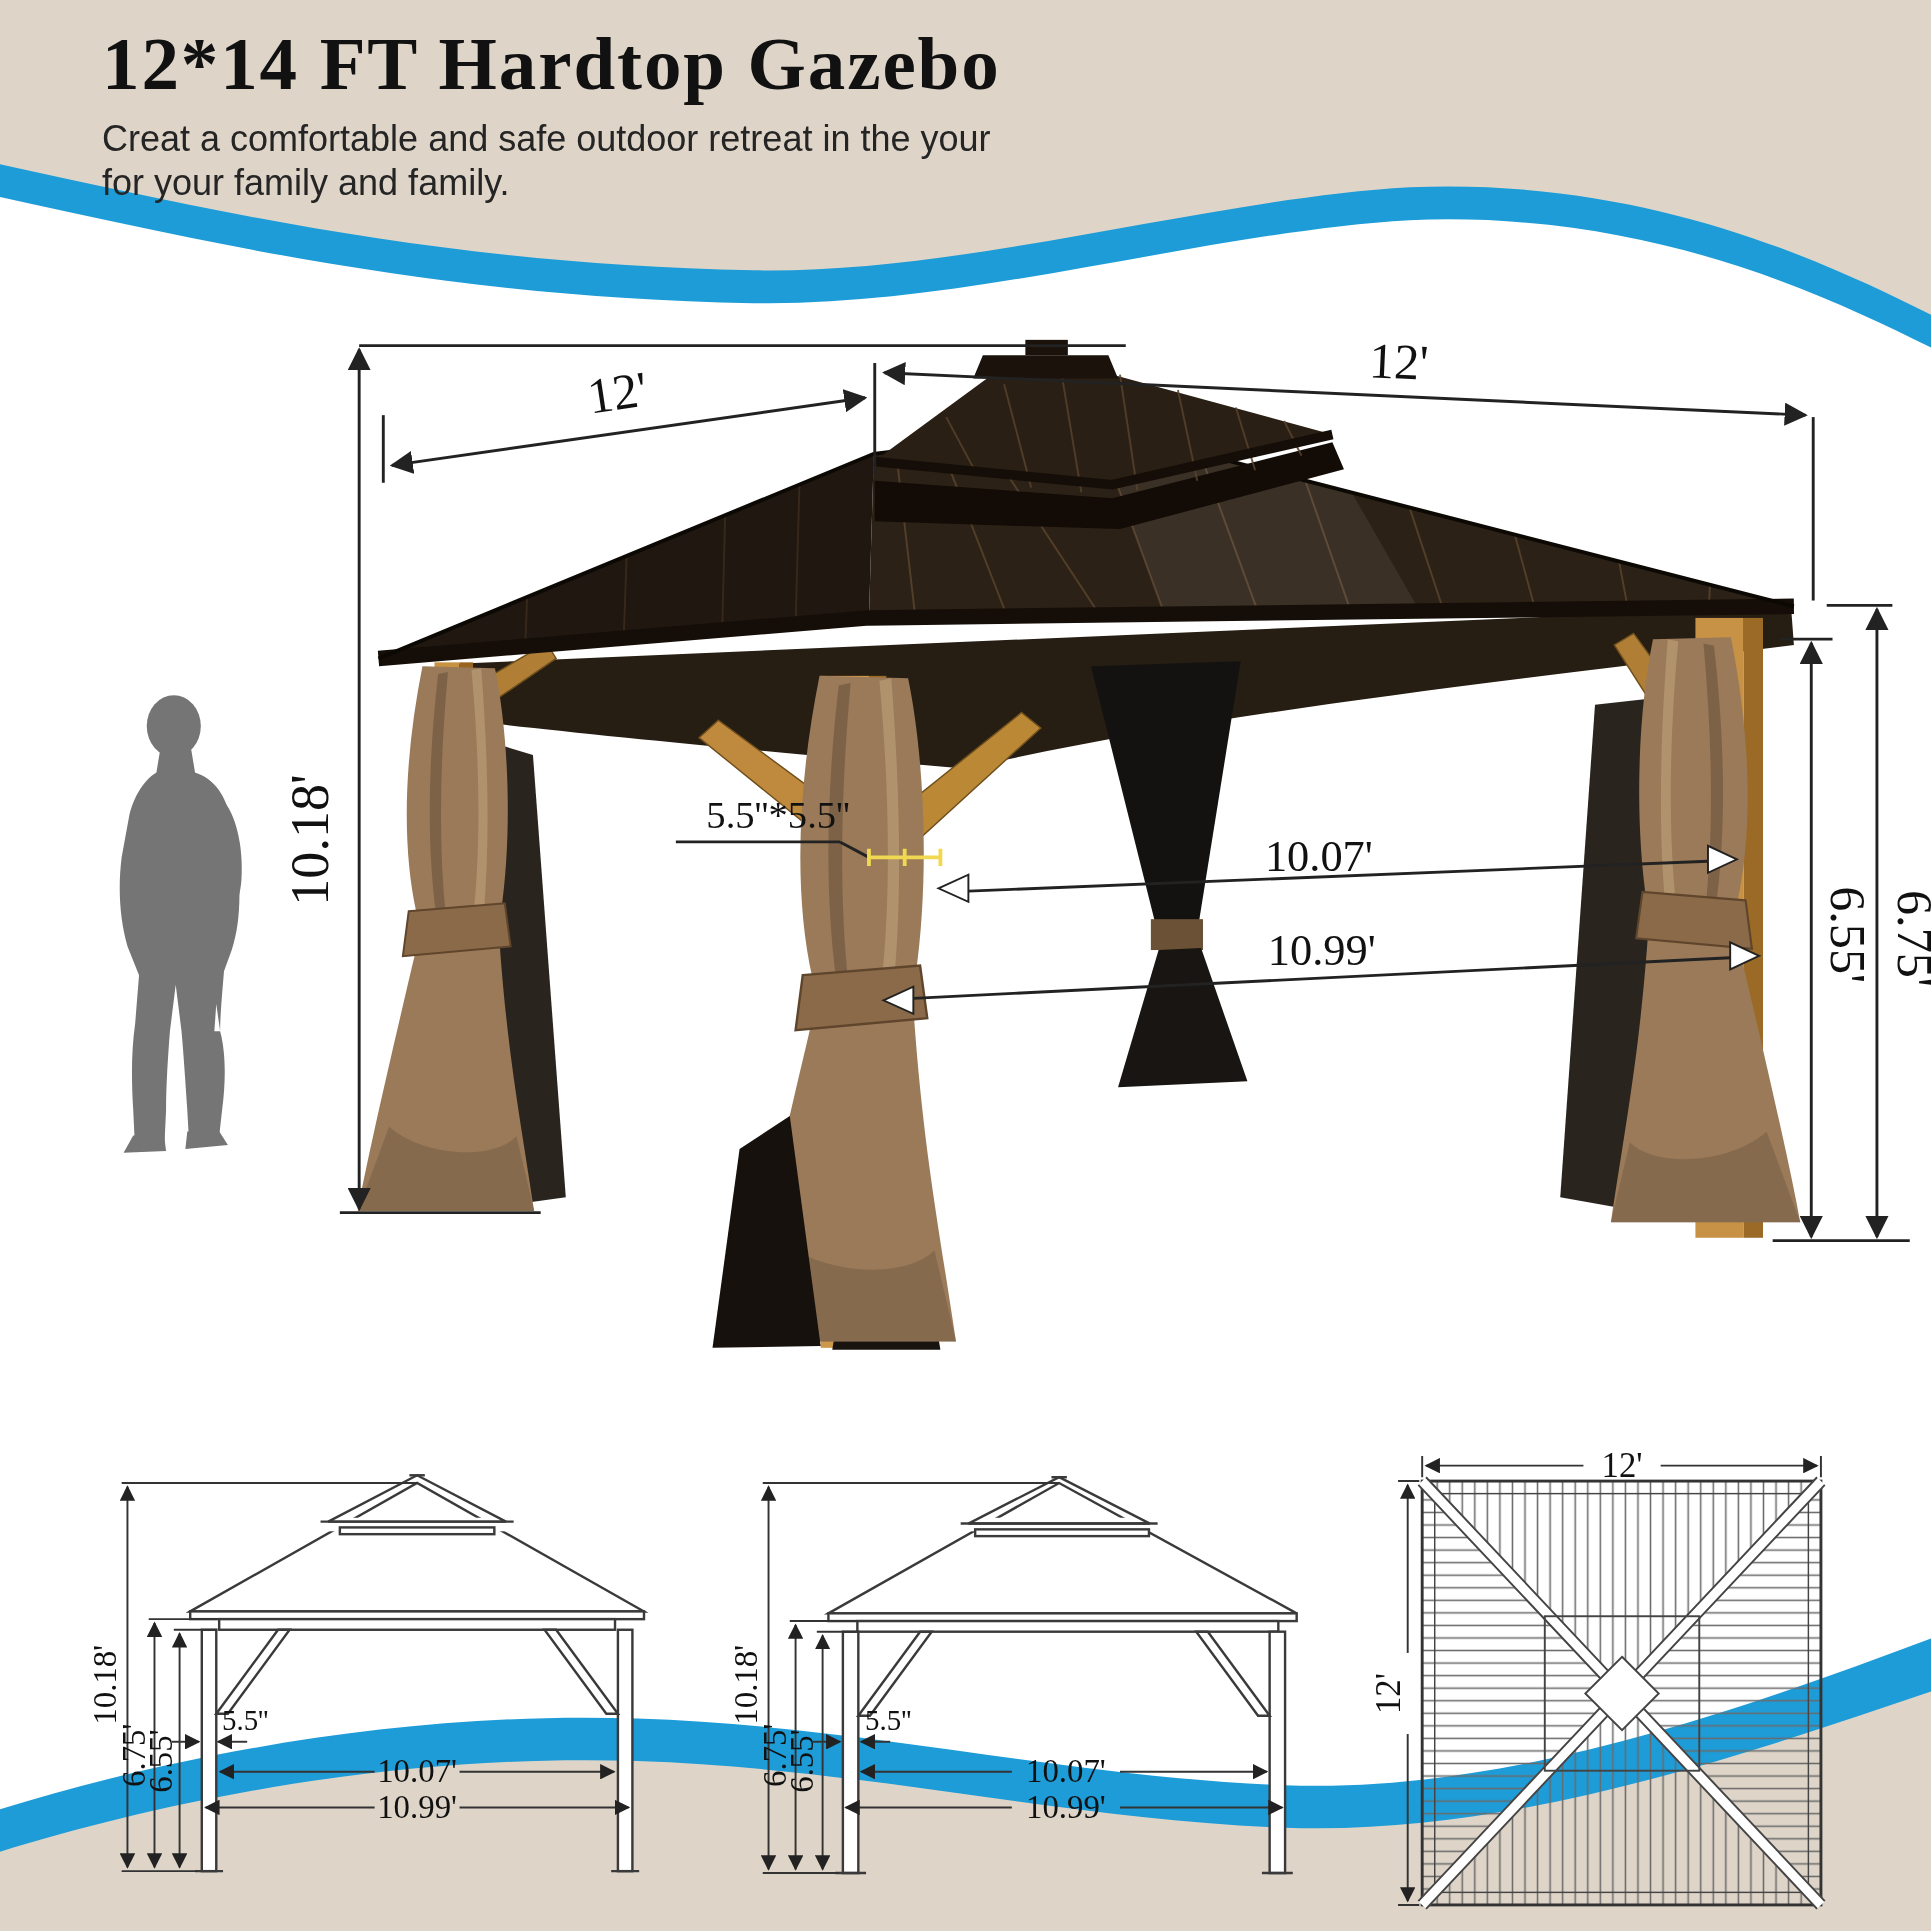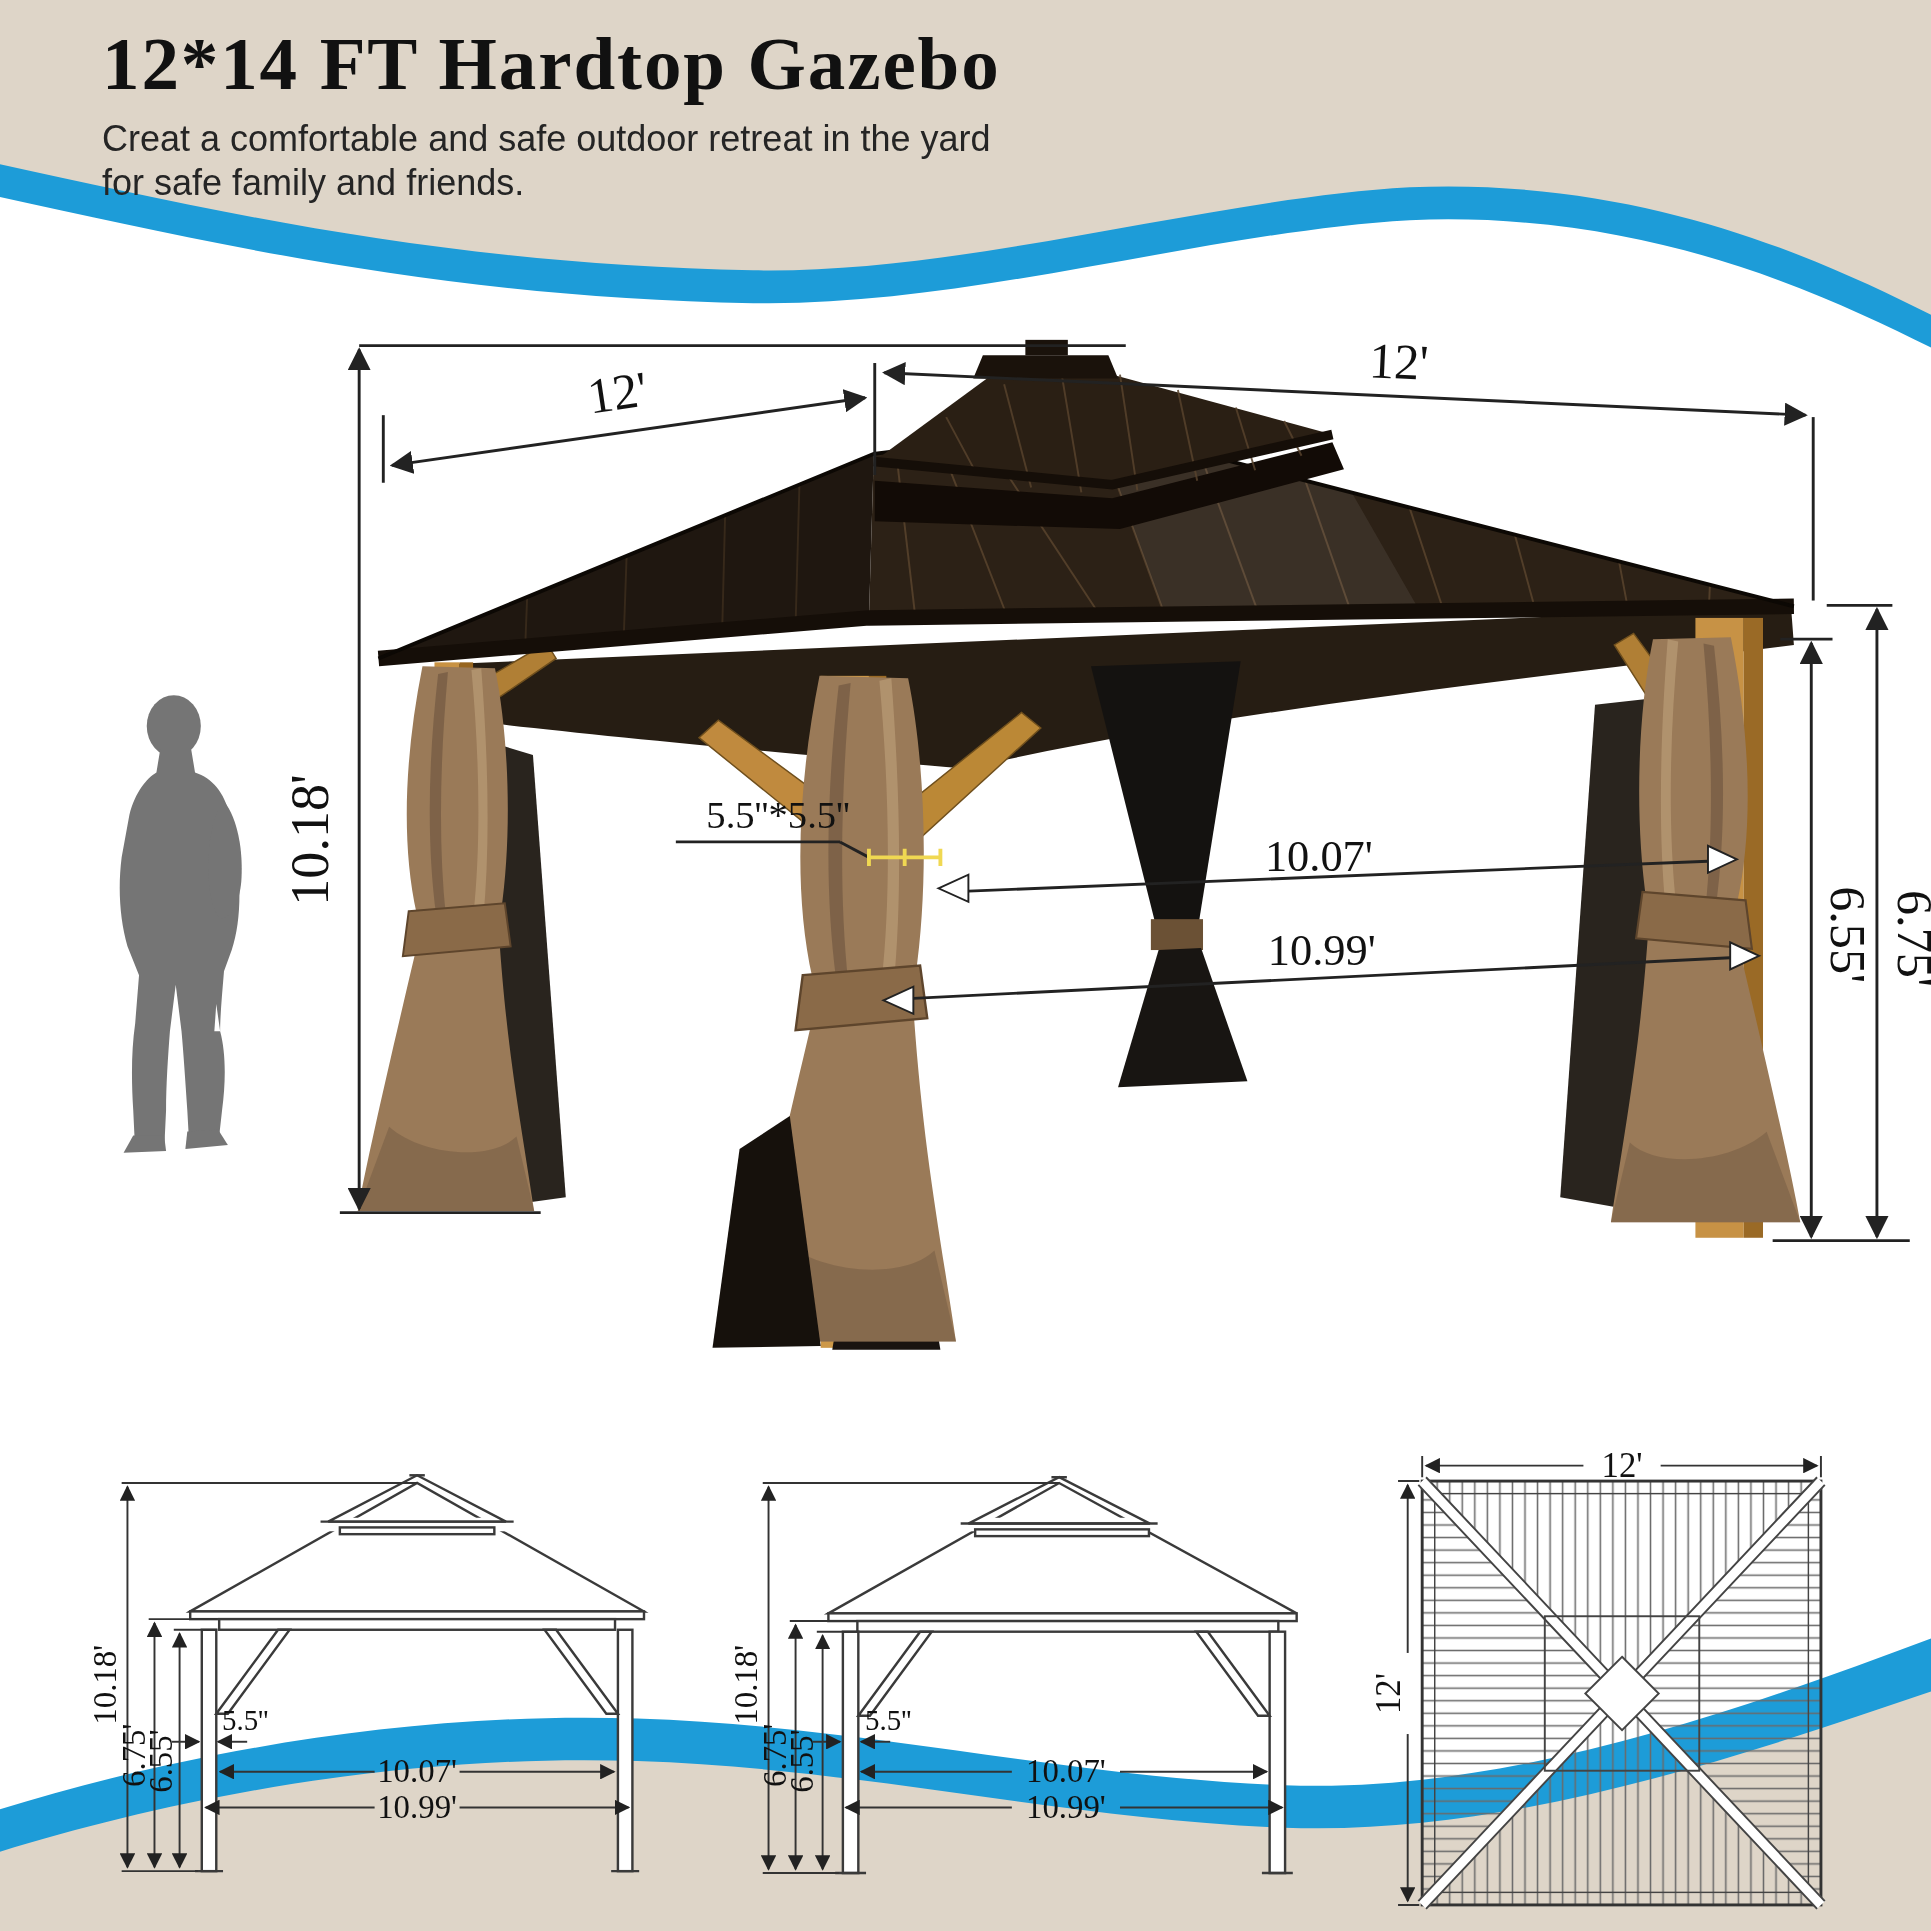--- a/index.html
+++ b/index.html
@@ -279,19 +279,19 @@
     <path class="ddim" d="M1448,1534 H1470 M1448,1973 H1470"></path>
     <path class="ddim" marker-end="url(#arr)" d="M1458,1712 V1538"></path>
     <path class="ddim" marker-end="url(#arr)" d="M1458,1796 V1969"></path>
     <text x="1450" y="1754" font-size="36" text-anchor="middle" transform="rotate(-90 1450 1754)">12'</text>
   </g>
 </svg>
 
 <div class="hdr">
   <div class="title">12*14 FT Hardtop Gazebo</div>
   <div class="sub">
-    <div>Creat a comfortable and safe outdoor retreat in the yard</div>
-    <div>for safe family and friends.</div>
+    <div>Creat a comfortable and safe outdoor retreat in the your</div>
+    <div>for your family and family.</div>
   </div>
 </div>
 
 </div>
 
 
 </body></html>

